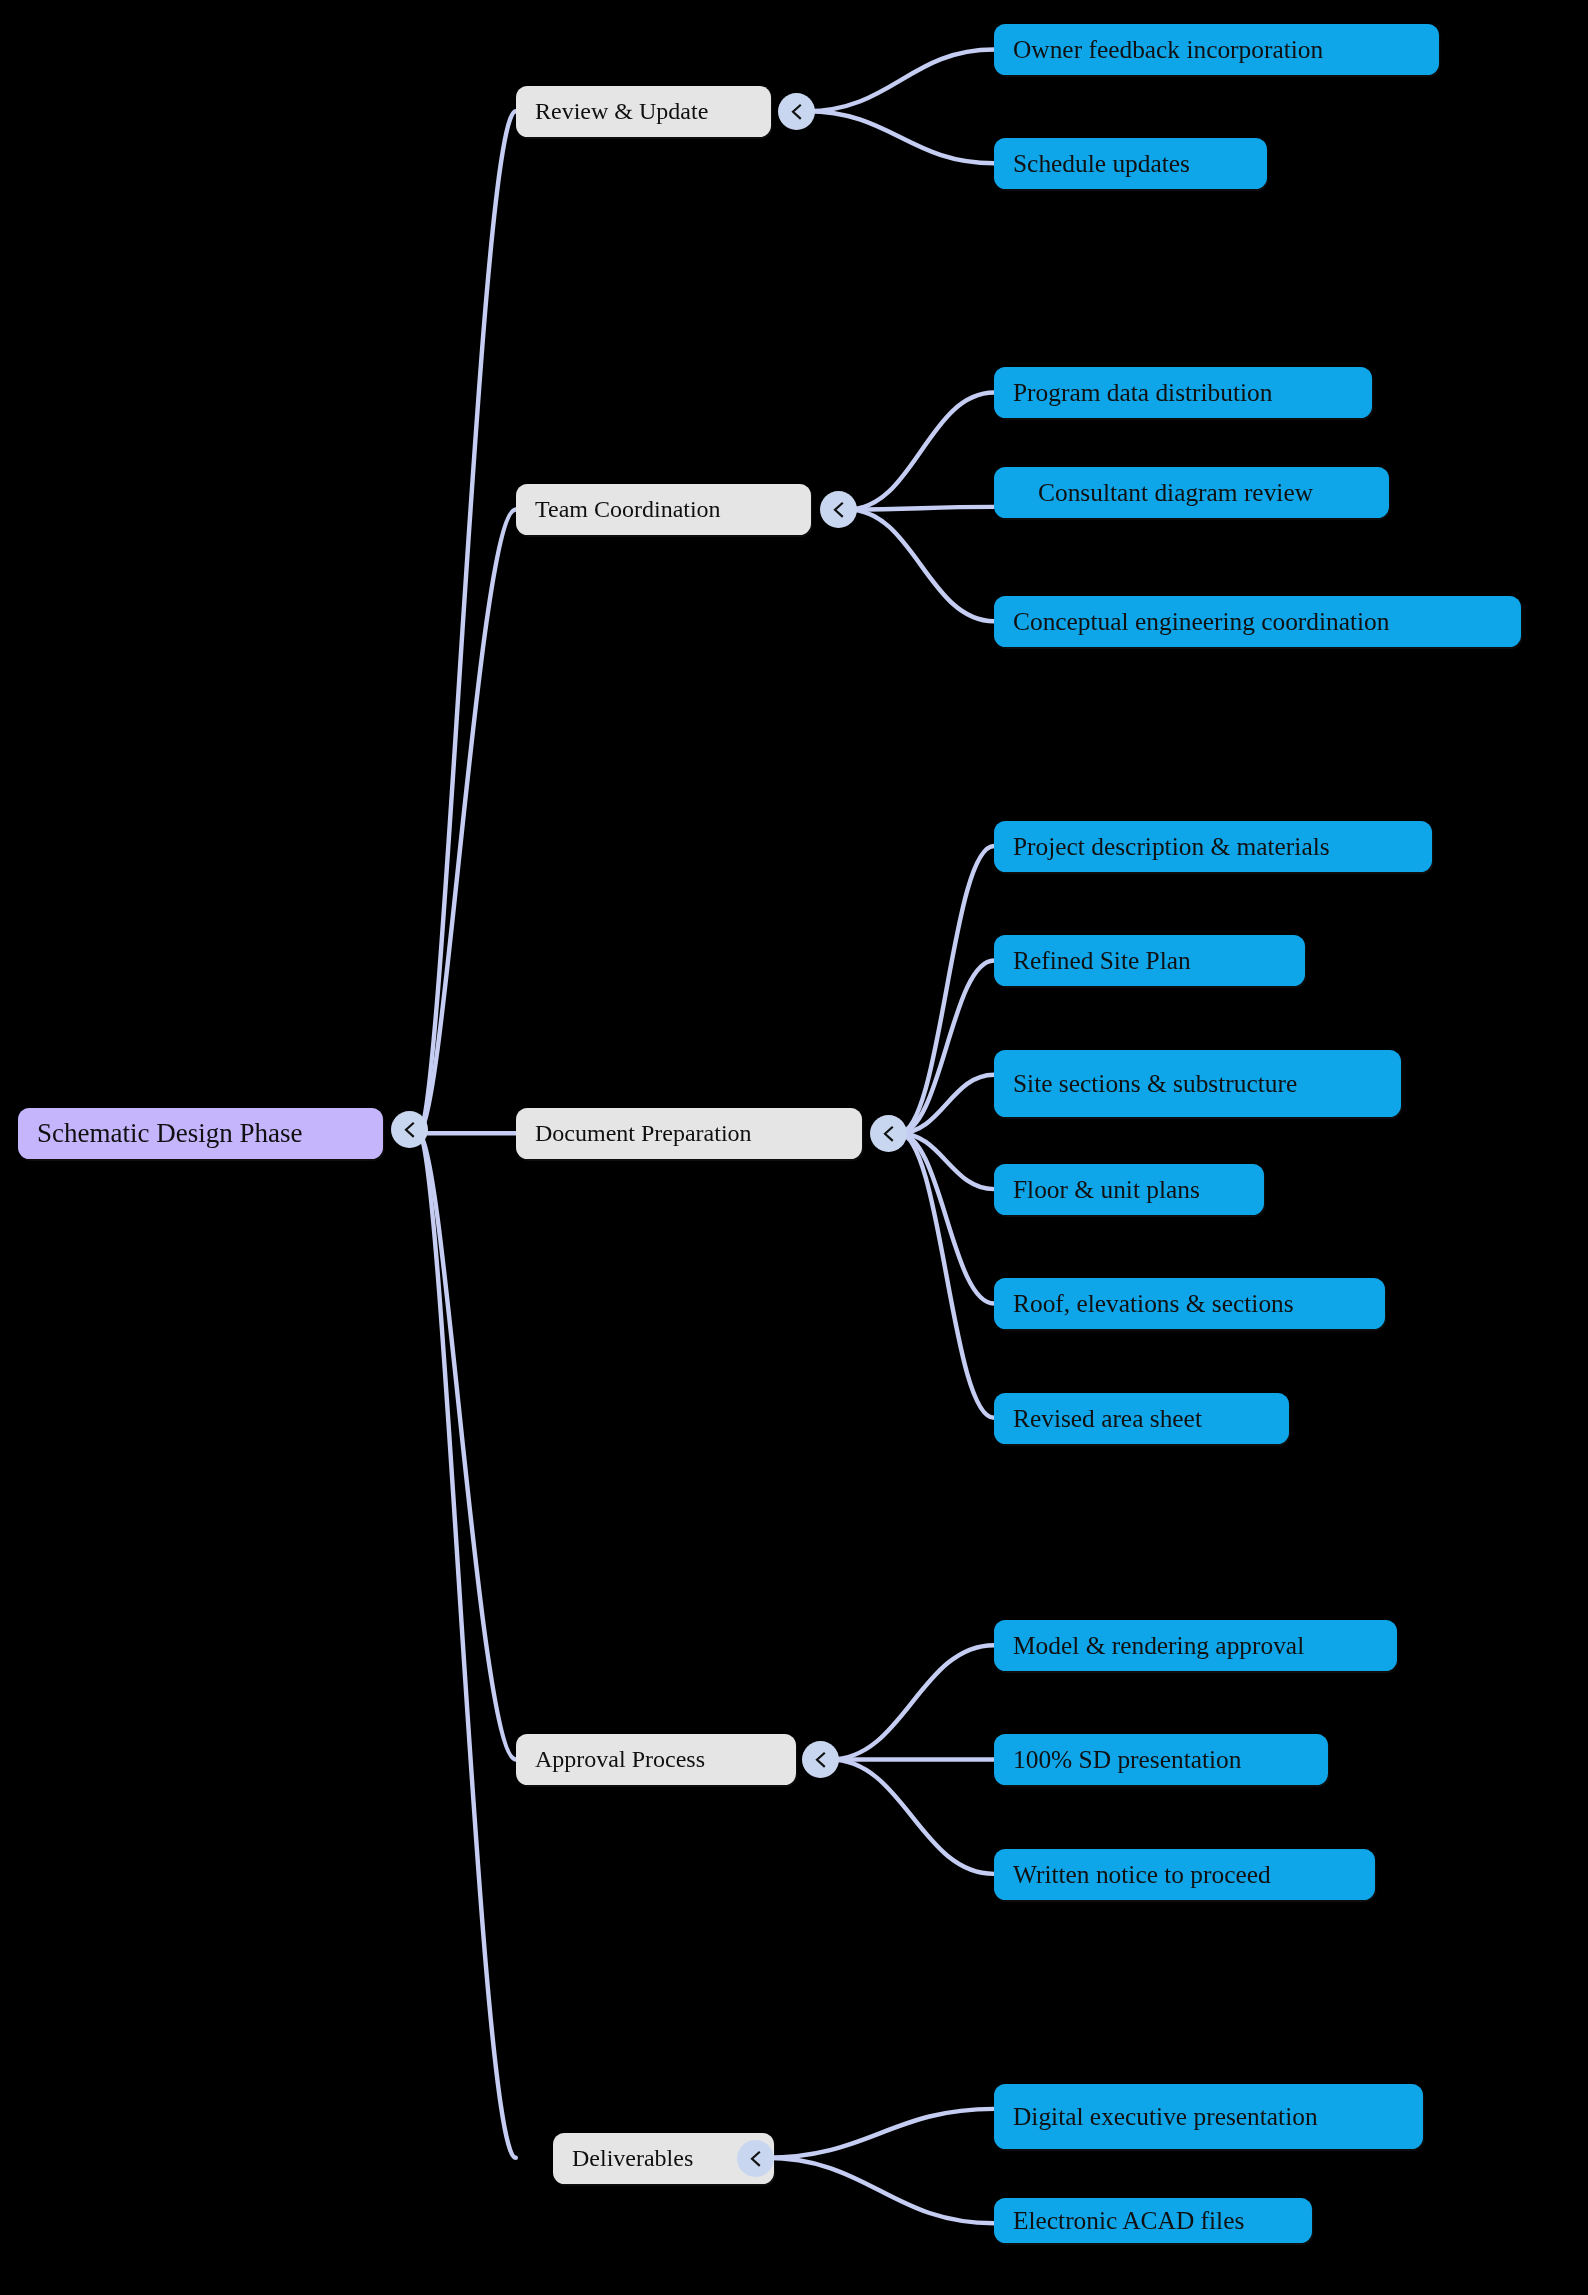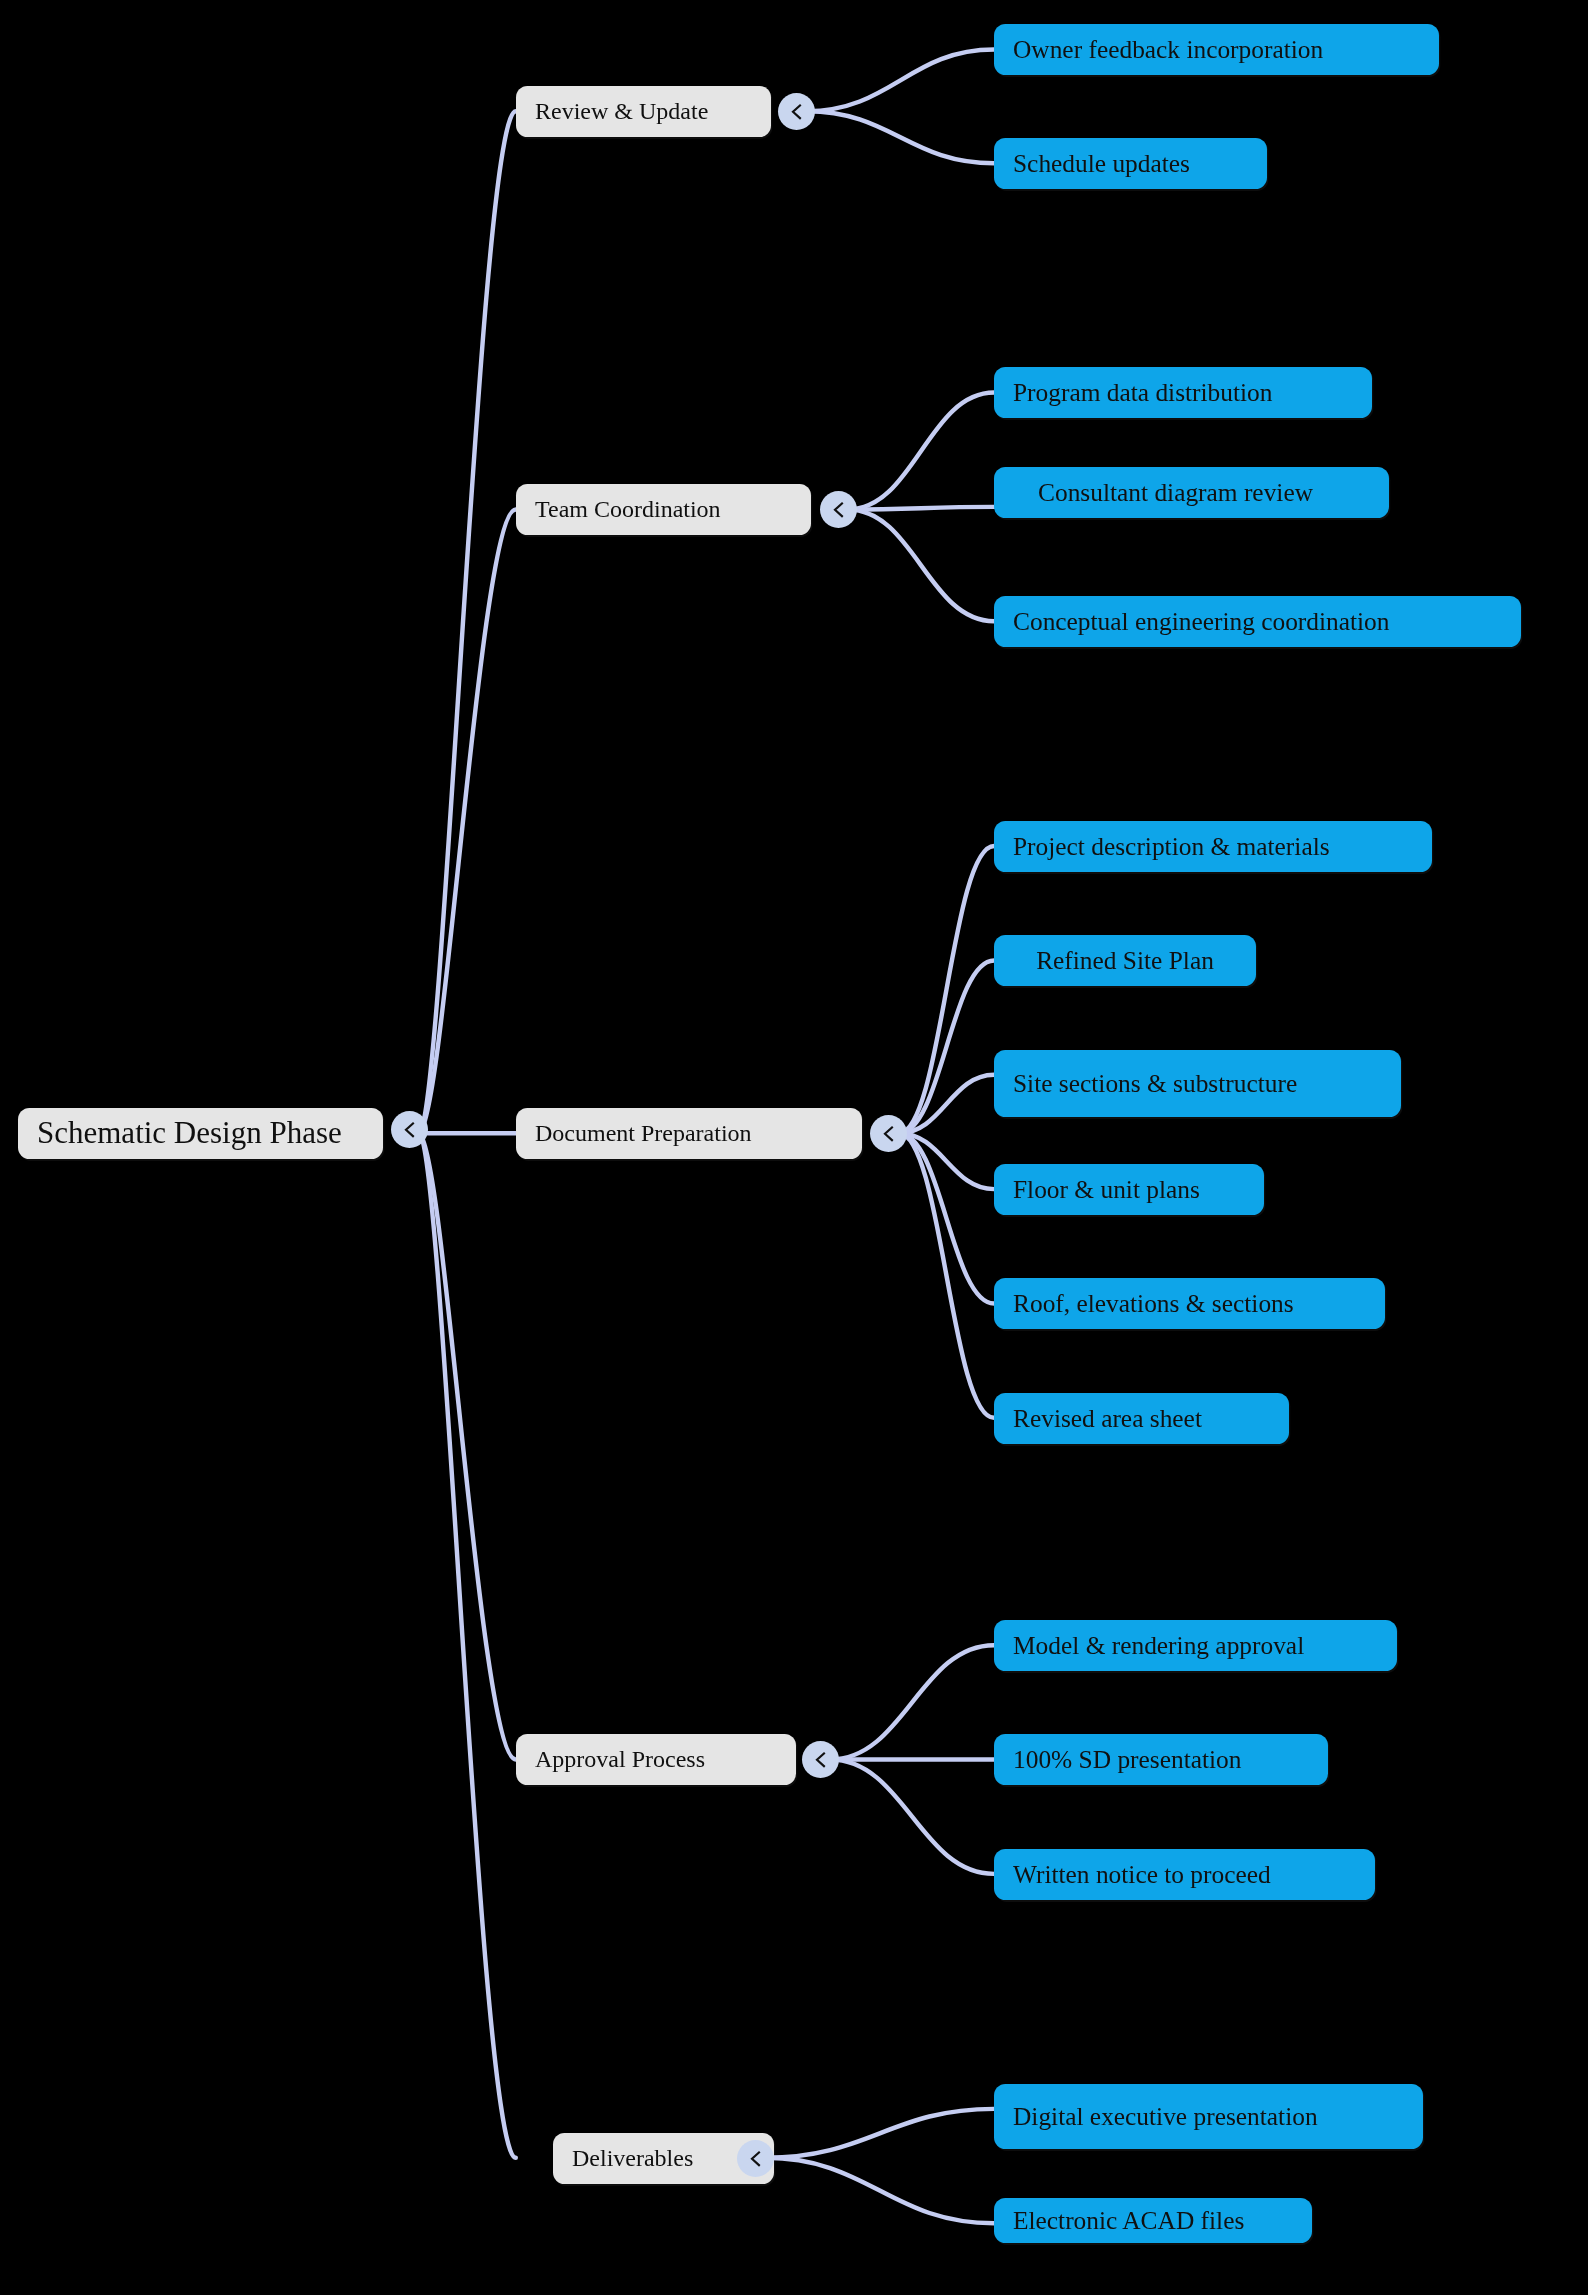--- a/index.html
+++ b/index.html
@@ -33,22 +33,22 @@
     color: #101010;
     white-space: nowrap;
     padding: 0 19px;
     box-shadow: 1.3px 1.9px 0 rgba(255,255,255,0.05);
   }
   .node-label {
     display: block;
     line-height: 1.1;
   }
   .node.root {
-    background: #e5e5e5;
-    font-size: 31px;
+    background: #c4b5fd;
+    font-size: 27px;
   }
   .node.branch {
     background: #e5e5e5;
     font-size: 24px;
   }
   .node.leaf {
     background: #0ea5e9;
     font-size: 25.4px;
   }
   .toggle {
@@ -144,21 +144,21 @@
   </div>
   <div class="toggle" style="left:870px; top:1115px;">
     <svg width="21.6" height="21.6" viewBox="0 0 34 34">
       <polyline points="22,7 11,17 22,27" fill="none" stroke="#111111" stroke-width="3.4" stroke-linecap="square" stroke-linejoin="miter"></polyline>
     </svg>
   </div>
 
   <div class="node leaf" style="left:994px; top:821px; width:438px; height:51px;">
     <span class="node-label">Project description &amp; materials</span>
   </div>
-  <div class="node leaf" style="left:994px; top:935px; width:262px; height:51px;justify-content:center;">
+  <div class="node leaf" style="left:994px; top:935px; width:311px; height:51px;">
     <span class="node-label">Refined Site Plan</span>
   </div>
   <div class="node leaf" style="left:994px; top:1050px; width:407px; height:67px;">
     <span class="node-label">Site sections &amp; substructure</span>
   </div>
   <div class="node leaf" style="left:994px; top:1164px; width:270px; height:51px;">
     <span class="node-label">Floor &amp; unit plans</span>
   </div>
   <div class="node leaf" style="left:994px; top:1278px; width:391px; height:51px;">
     <span class="node-label">Roof, elevations &amp; sections</span>

